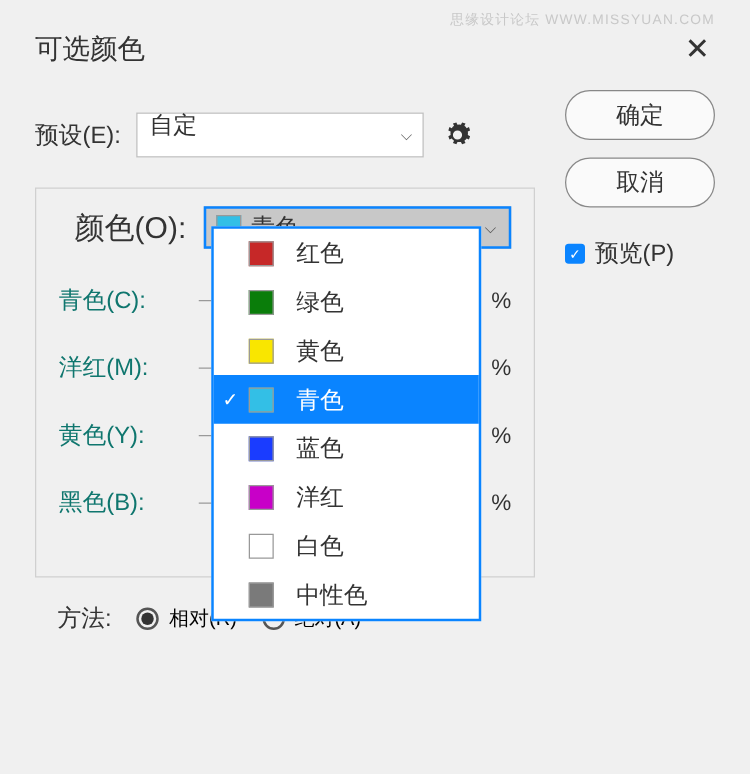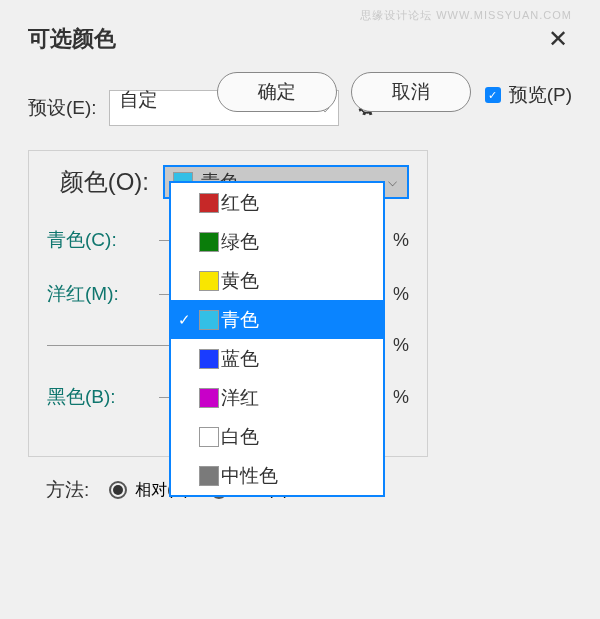--- a/index.html
+++ b/index.html
@@ -1,43 +1,43 @@
 <!DOCTYPE html>
 <html><head>
 <meta charset="utf-8">
 <style>
 *{box-sizing:border-box;margin:0;padding:0;font-family:"Microsoft YaHei","SimSun",sans-serif}
 body{width:600px;height:619px;background:#f0f0f0;position:relative;overflow:hidden}
 .watermark{position:absolute;top:8px;right:28px;font-size:11px;color:#c8c8c8;letter-spacing:1px}
 .dialog{width:600px;height:619px;padding:24px 28px}
 .title-row{display:flex;justify-content:space-between;align-items:center;margin-bottom:36px}
-.title{font-size:22px;color:#333;font-weight:700}
+.title{font-size:22px;color:#333;font-weight:400}
 .close-x{font-size:24px;color:#333;cursor:pointer;padding:0 4px}
 .preset-row{display:flex;align-items:center;gap:12px;margin-bottom:24px}
 .label{font-size:19px;color:#333}
 .preset-select{flex:0 0 230px;height:36px;border:1px solid #bdbdbd;background:#fff;padding:0 28px 16px 10px;font-size:19px;color:#333;position:relative;display:flex;align-items:center;cursor:pointer}
 .caret{position:absolute;right:8px;top:50%;transform:translateY(-50%);font-size:12px;color:#666}
 .gear{width:22px;height:22px;color:#333;cursor:pointer;margin-left:4px}
-.btn-col{position:absolute;right:28px;top:72px;display:flex;flex-direction:row;gap:14px;align-items:flex-start}
+.btn-col{position:absolute;right:28px;top:72px;display:flex;flex-direction:column;gap:14px;align-items:flex-start}
 .btn{width:120px;height:40px;border:1px solid #888;border-radius:20px;background:#fafafa;font-size:19px;color:#333;cursor:pointer;display:flex;align-items:center;justify-content:center}
 .preview-row{display:flex;align-items:center;gap:8px;margin-top:10px}
 .chk{width:16px;height:16px;background:#0a84ff;border-radius:3px;display:flex;align-items:center;justify-content:center;color:#fff;font-size:11px;cursor:pointer}
 .panel{border:1px solid #d0d0d0;width:400px;padding:14px 18px 18px;margin-left:0}
 .color-row{display:flex;align-items:center;gap:10px;margin-bottom:16px}
 .color-label{font-size:24px;color:#333;width:102px;text-align:right;margin-right:4px}
 .color-select{flex:1;height:34px;border:2px solid #0a84ff;background:#c8c8c8;position:relative;display:flex;align-items:center;padding:0 8px;cursor:pointer;gap:8px}
 .swatch{width:20px;height:20px;border:1px solid #999}
 .sel-text{font-size:19px;color:#333}
 .sel-caret{position:absolute;right:10px;font-size:12px;color:#555}
 .slider-row{display:flex;align-items:center;gap:10px;margin:28px 0}
 .slider-label{font-size:19px;color:#0f766e;width:102px}
 .slider-track{flex:1;height:1px;background:#999;position:relative}
 .pct{font-size:18px;color:#333;width:18px;text-align:right}
 .dropdown{position:absolute;left:169px;top:181px;width:216px;background:#fff;border:2px solid #0a84ff;z-index:10}
-.dd-item{height:39px;display:flex;align-items:center;padding:0 10px 0 28px;gap:2px;font-size:19px;color:#333;cursor:pointer;position:relative}
+.dd-item{height:39px;display:flex;align-items:center;padding:0 10px 0 28px;gap:18px;font-size:19px;color:#333;cursor:pointer;position:relative}
 .dd-item.sel{background:#0a84ff;color:#fff}
 .check{position:absolute;left:7px;color:#fff;font-size:15px}
 .dd-swatch{width:20px;height:20px;border:1px solid #999;flex-shrink:0}
 .method-row{display:flex;gap:20px;margin-top:20px;padding-left:18px}
 .radio{width:18px;height:18px;border:2px solid #555;border-radius:50%;display:flex;align-items:center;justify-content:center;cursor:pointer}
 .radio.on::after{content:"";width:10px;height:10px;background:#333;border-radius:50%}
 .radio-group{display:flex;align-items:center;gap:8px}
 </style>
 </head>
 <body>
@@ -75,20 +75,21 @@
         <div class="slider-label">青色(C):</div>
         <div class="slider-track"></div>
         <div class="pct">%</div>
       </div>
     <div class="slider-row">
         <div class="slider-label">洋红(M):</div>
         <div class="slider-track"></div>
         <div class="pct">%</div>
       </div>
     <div class="slider-row">
+        <div class="slider-label">黄色(Y):</div>
         <div class="slider-track"></div>
         <div class="pct">%</div>
       </div>
     <div class="slider-row">
         <div class="slider-label">黑色(B):</div>
         <div class="slider-track"></div>
         <div class="pct">%</div>
       </div>
   </div>
 

